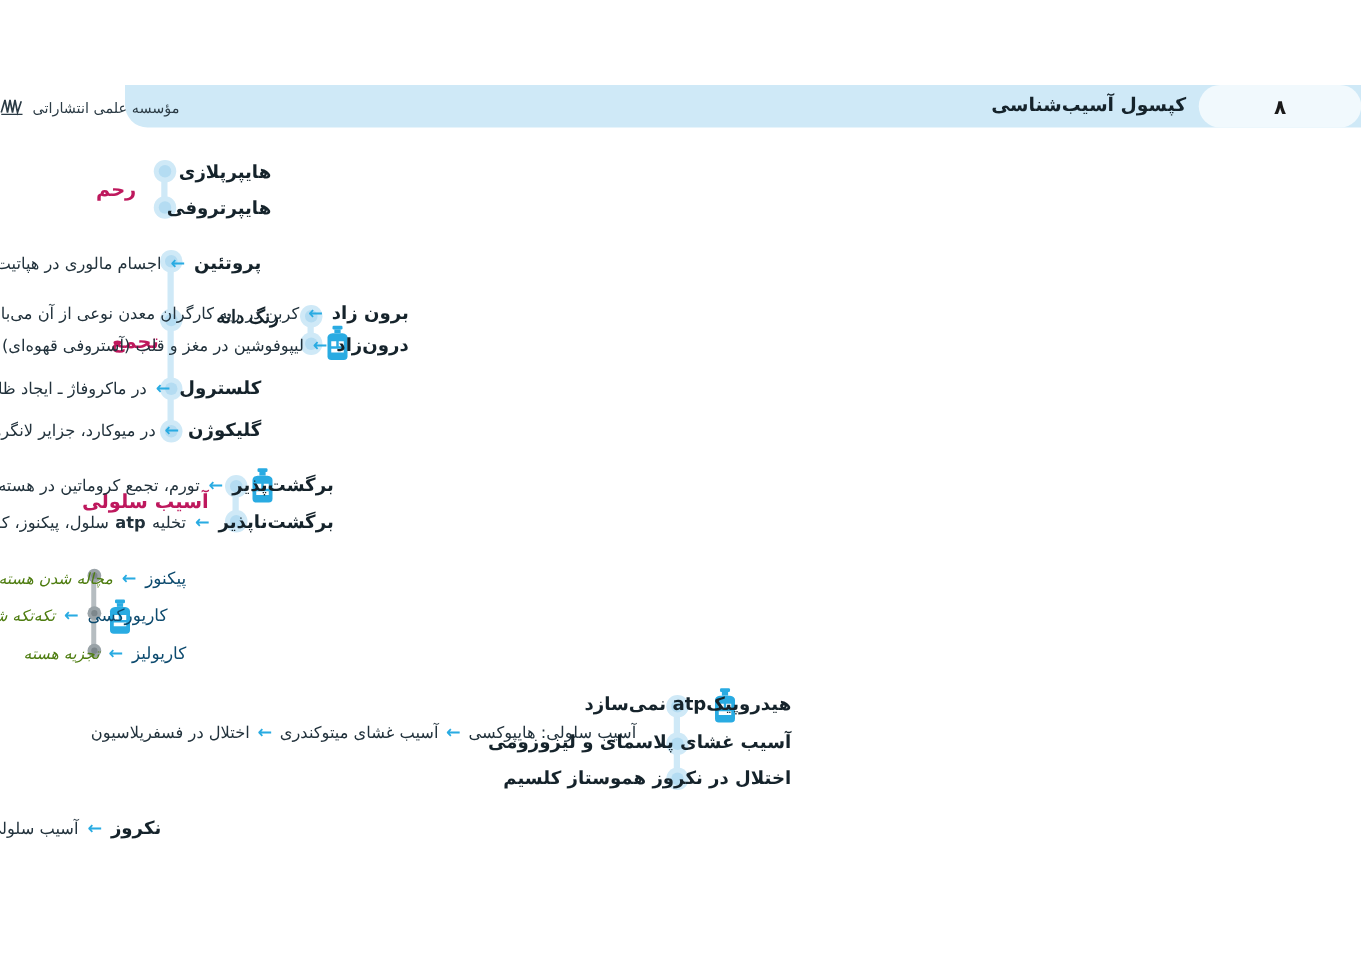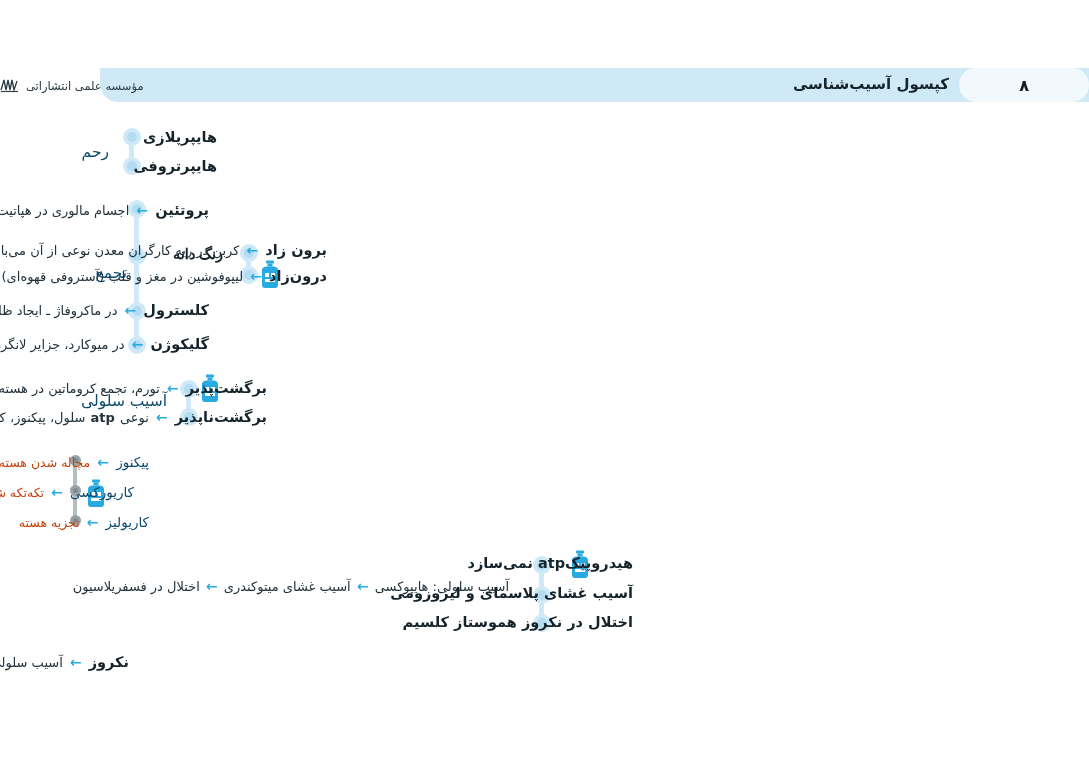--- a/index.html
+++ b/index.html
@@ -133,22 +133,22 @@
   
   .row {
     position: absolute;
     white-space: nowrap;
     direction: rtl;
     color: #15232b;
   }
   .grp-label {
     position: absolute;
     font-size: 15.5px;
-    font-weight: normal;
-    color: #0c4a6e;
+    font-weight: bold;
+    color: #be185d;
     white-space: nowrap;
     direction: rtl;
   }
   .term {
     font-weight: bold;
     font-size: 14.5px;
     color: #15232b;
   }
   .term-sm {
     font-weight: normal;
@@ -160,21 +160,22 @@
     font-weight: bold;
     padding: 0 2px;
     font-size: 14px;
   }
   .desc {
     font-size: 13px;
     color: #22323c;
   }
   .desc-sm {
     font-size: 12.5px;
-    color: #c2410c;
+    color: #4d7c0f;
+    font-style: italic;
   }
   .blue-bold {
     font-weight: bold;
     font-size: 14.5px;
     color: #15232b;
   }
 
   .latin { font-family: "DejaVu Sans", sans-serif; font-weight: bold; }
 </style>
 </head>
@@ -294,21 +295,21 @@
 
   <div class="row" style="top:378px; right:822px;">
     <span class="term">برگشت‌پذیر</span>
     <span class="arrow">←</span>
     <span class="desc">تورم، تجمع کروماتین در هسته، تغییر هیدروپیک، حباب‌دار شدن</span>
   </div>
 
   <div class="row" style="top:407px; right:822px;">
     <span class="term">برگشت‌ناپذیر</span>
     <span class="arrow">←</span>
-    <span class="desc">نوعی</span>
+    <span class="desc">تخلیه</span>
     <span class="latin desc">atp</span>
     <span class="desc">سلول، پیکنوز، کاریورکسی، کاریولیز</span>
   </div>
 </div>
 
 <div>
   <div class="spine gray" style="top:462px; right:1012px; height:62px;"></div>
   <div class="node small" style="top:455px; right:1008px;"></div>
   <div class="node small" style="top:485px; right:1008px;"></div>
   <div class="node small" style="top:515px; right:1008px;"></div>

